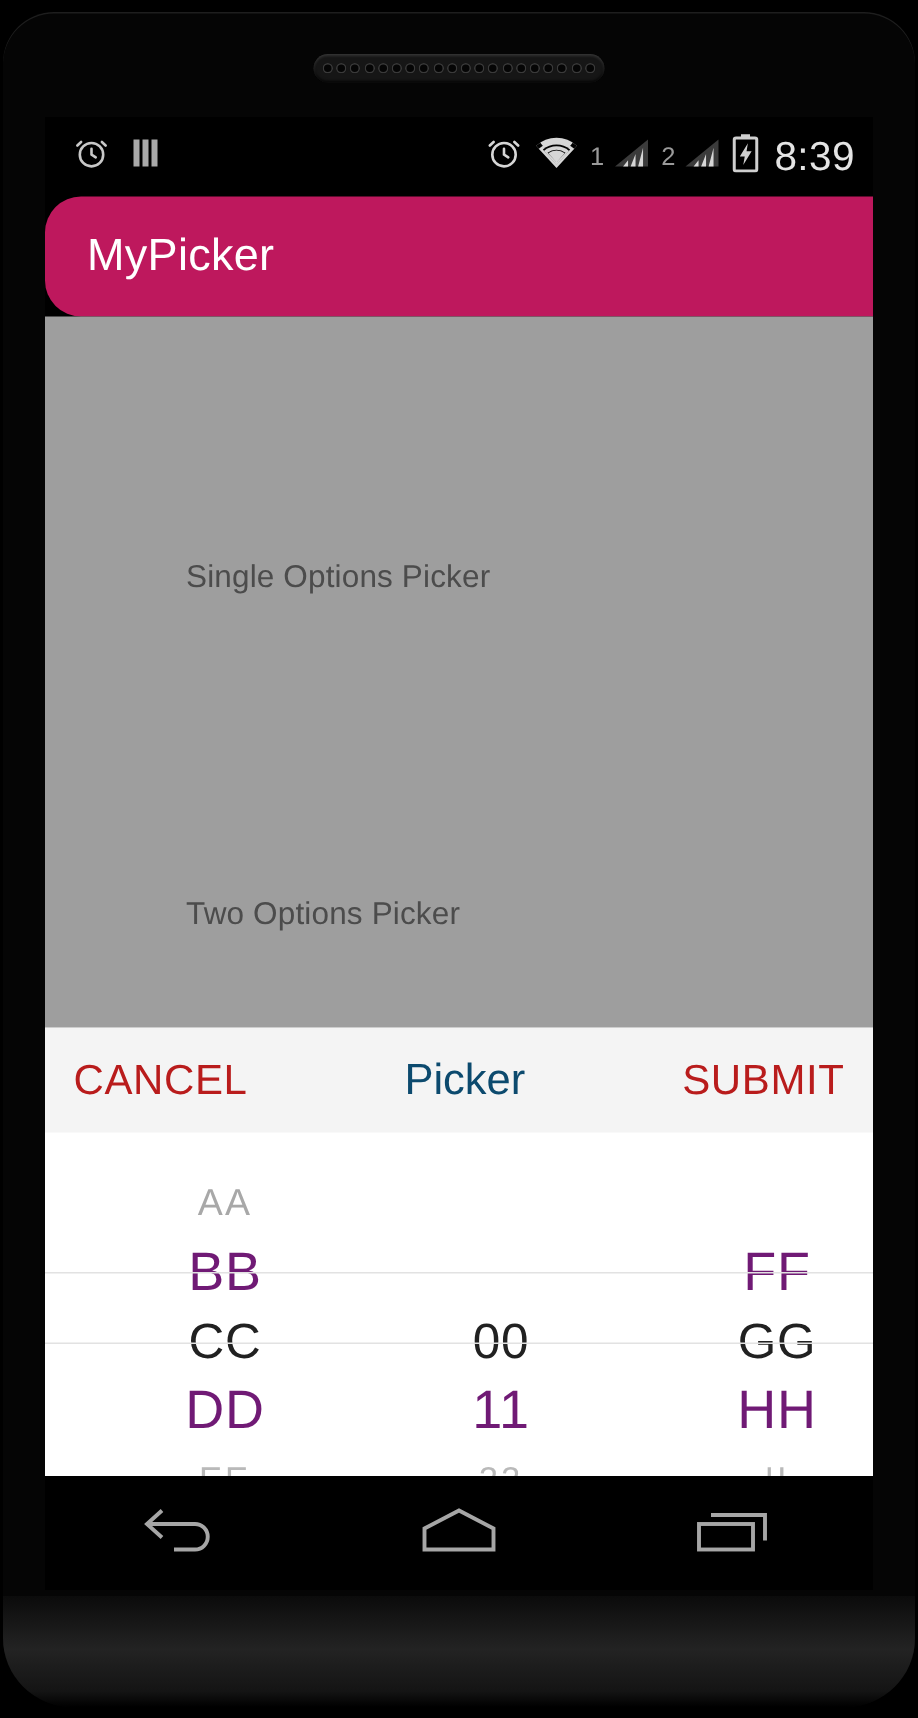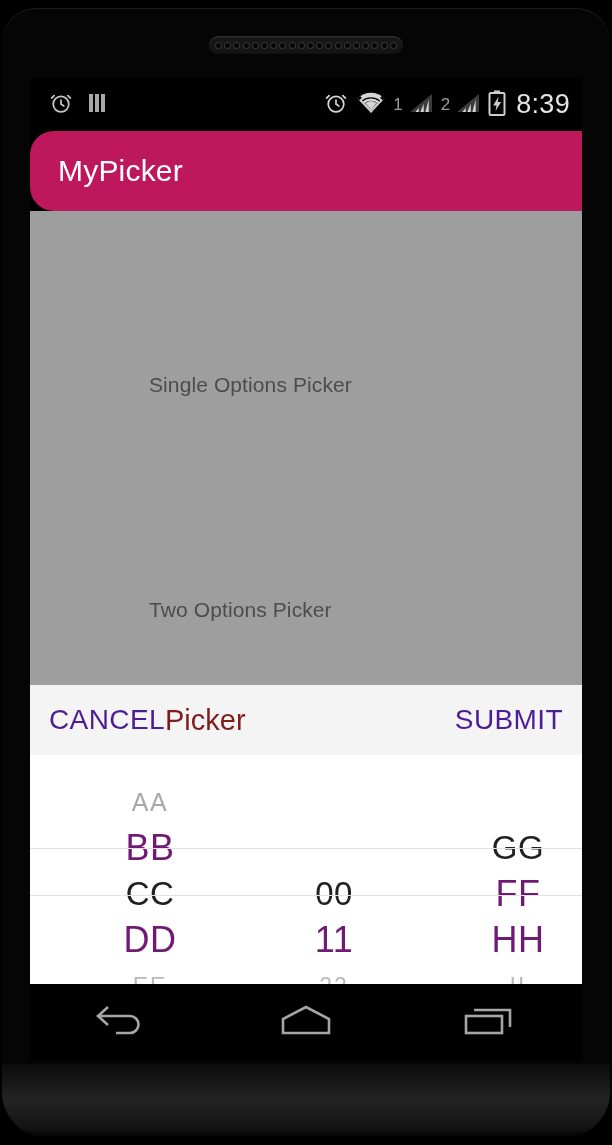--- a/index.html
+++ b/index.html
@@ -152,21 +152,21 @@
   }
   .opt-row {
     position: absolute;
     left: 0;
     width: 552px;
     height: 45px;
     display: flex;
     align-items: center;
   }
   .opt-label {
-    padding-left: 119px;
+    padding-left: 94px;
     font-size: 21px;
     color: #4c4c4c;
     letter-spacing: 0.1px;
   }
   .opt-row.r0 { top: 151px; }
   .opt-row.r1 { top: 376px; }
 
   
   .picker {
     position: absolute;
@@ -180,31 +180,31 @@
     position: absolute;
     left: 0; top: 0;
     width: 552px;
     height: 70px;
     background: #f4f4f4;
     display: flex;
     align-items: center;
   }
   .ph-btn {
     font-size: 28px;
-    color: #4c1d95;
+    color: #b91c1c;
     letter-spacing: 0.4px;
     white-space: nowrap;
   }
   .ph-cancel { padding-left: 19px; }
   .ph-submit { padding-right: 19px; text-align: center; }
   .ph-title {
     flex: 1;
-    text-align: left;
+    text-align: center;
     font-size: 29px;
-    color: #7f1d1d;
+    color: #0c4a6e;
   }
 
   
   .wheels {
     position: absolute;
     left: 0;
     top: 70px;
     width: 552px;
     height: 229px;
     display: flex;
@@ -406,22 +406,22 @@
           <div class="wheel-items">
             <div class="wi sel">00</div>
             <div class="wi d1">11</div>
             <div class="wi d3">22</div>
 
           </div>
         </div>
 
         <div class="wheel w3">
           <div class="wheel-items">
+            <div class="wi d1">FF</div>
             <div class="wi sel">GG</div>
-            <div class="wi d1">FF</div>
             <div class="wi d1">HH</div>
             <div class="wi d3">II</div>
 
           </div>
         </div>
 
         <div class="select-band"></div>
       </div>
     </div>
   </div>

